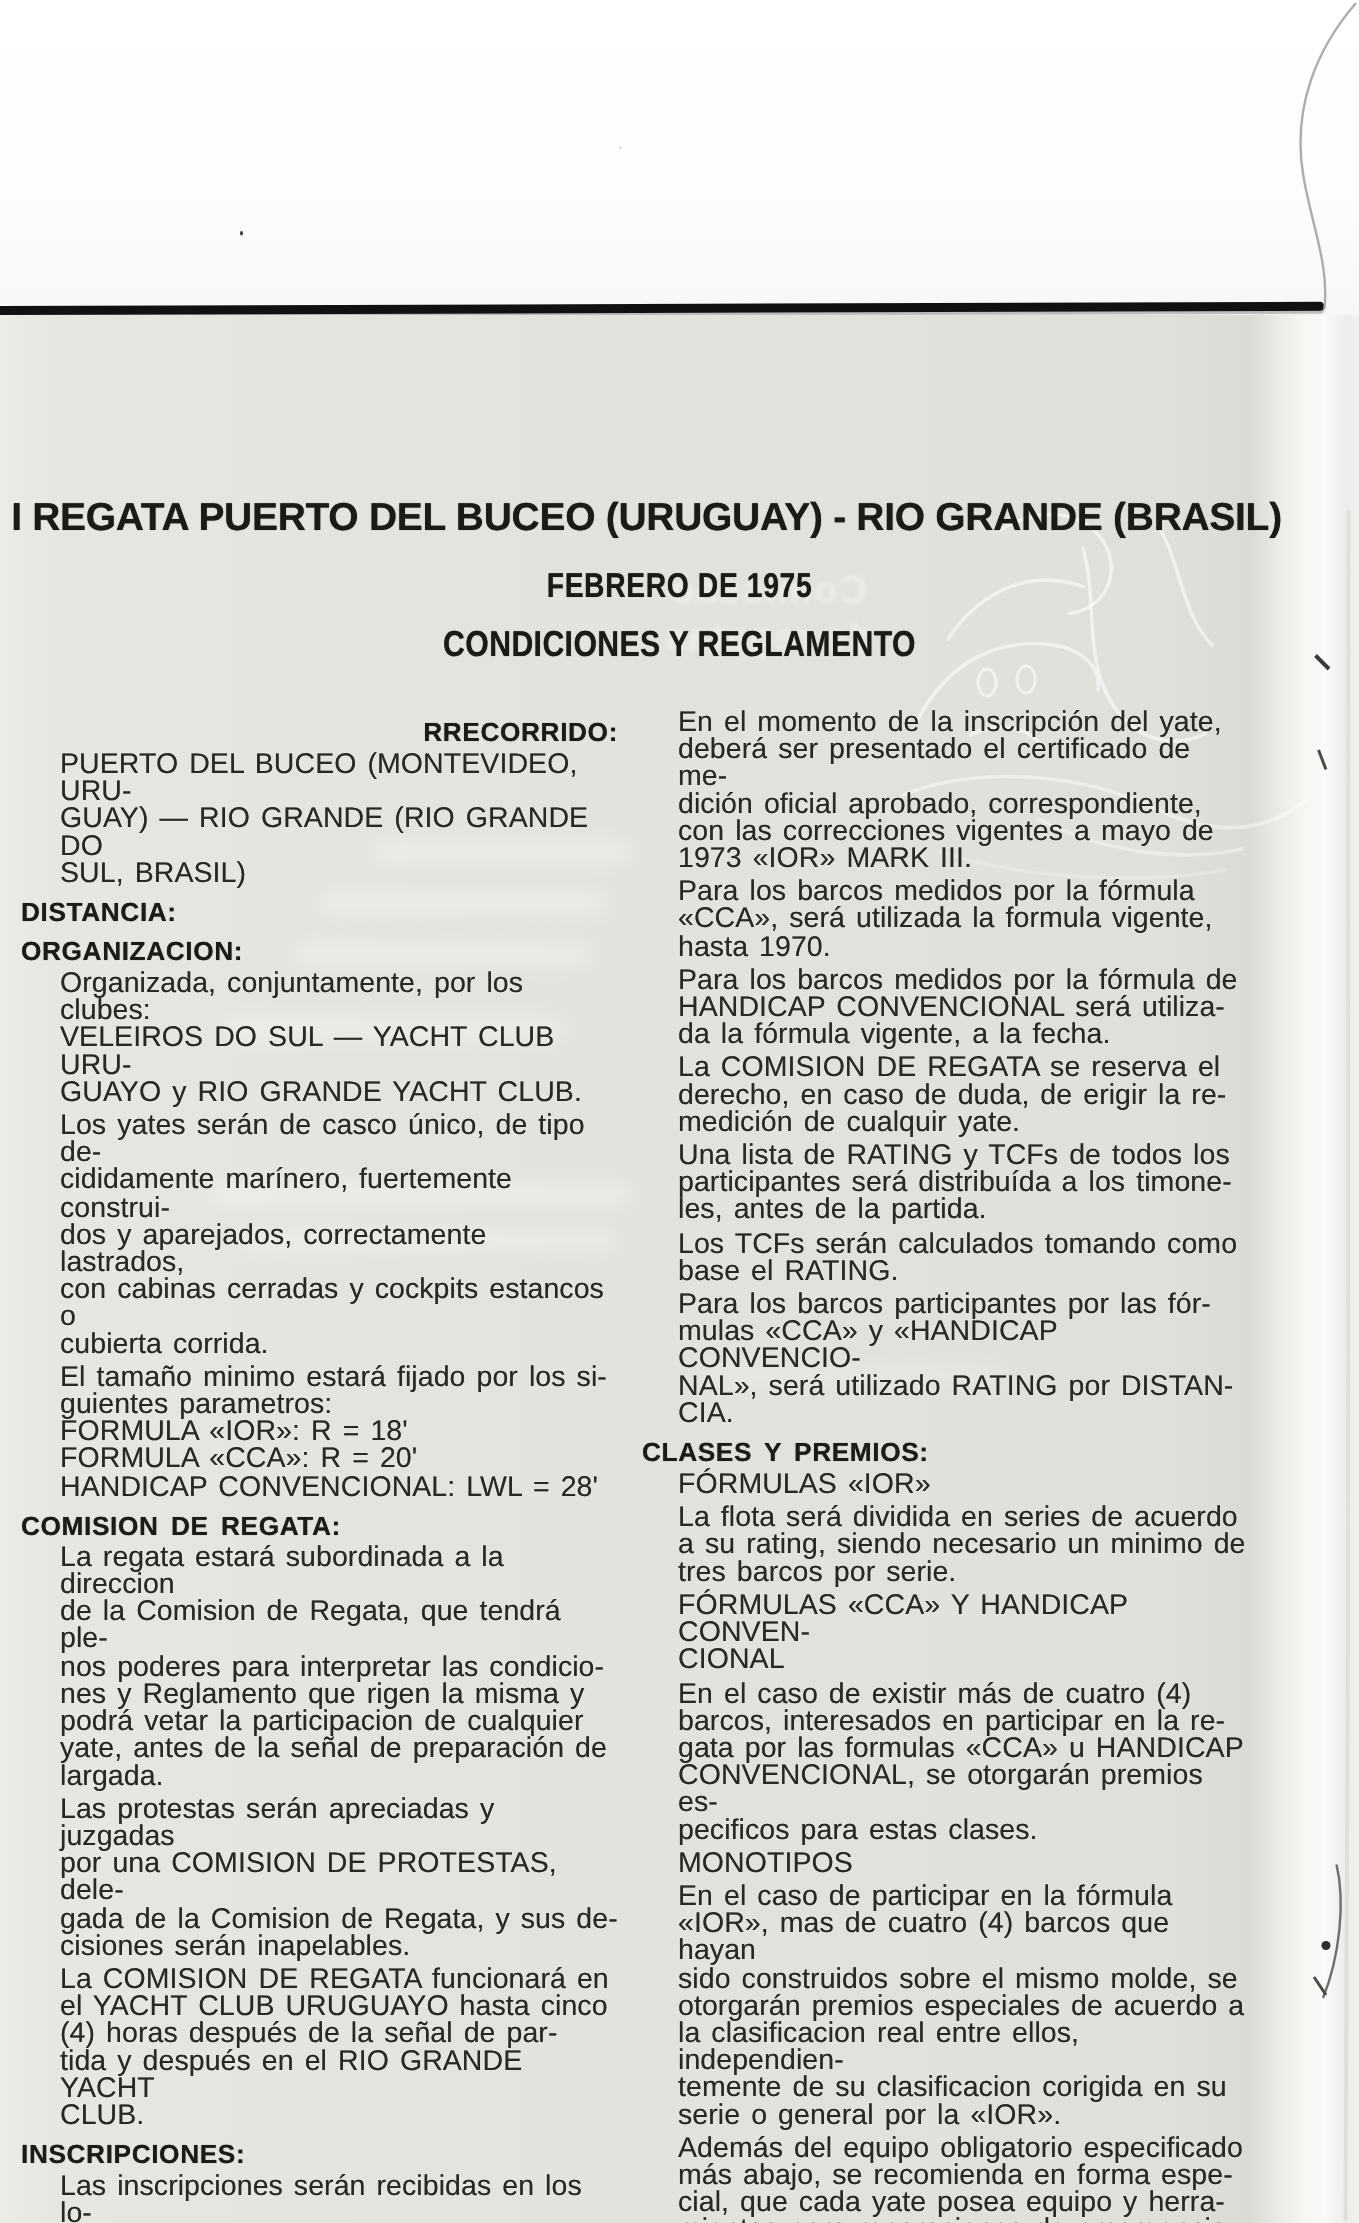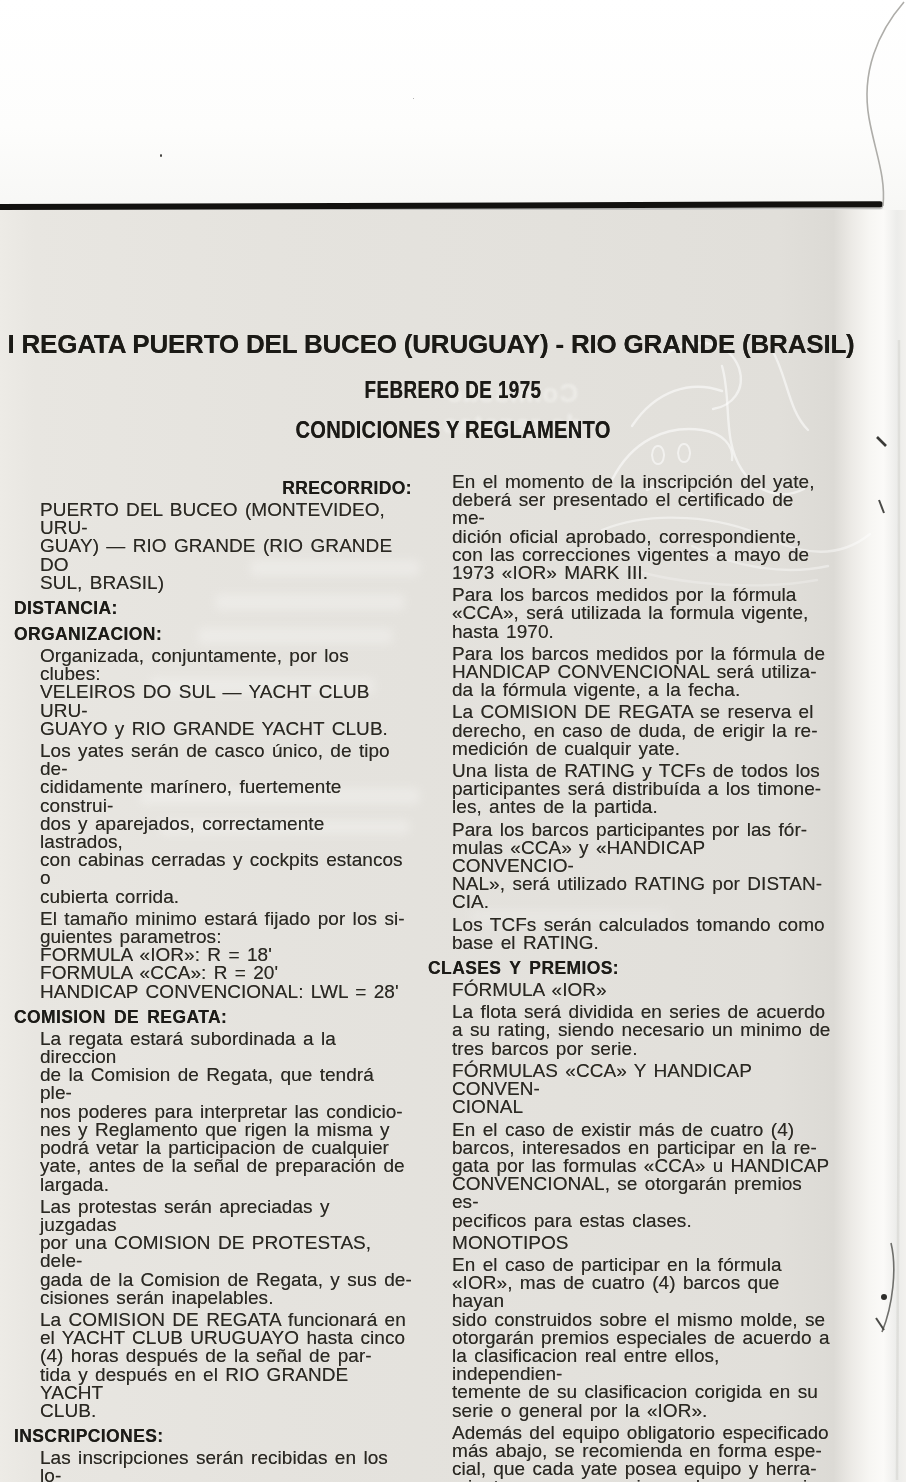--- a/index.html
+++ b/index.html
@@ -160,28 +160,28 @@
 hasta 1970.</div>
           <div class="para">Para los barcos medidos por la fórmula de
 HANDICAP CONVENCIONAL será utiliza-
 da la fórmula vigente, a la fecha.</div>
           <div class="para">La COMISION DE REGATA se reserva el
 derecho, en caso de duda, de erigir la re-
 medición de cualquir yate.</div>
           <div class="para">Una lista de RATING y TCFs de todos los
 participantes será distribuída a los timone-
 les, antes de la partida.</div>
+          <div class="para">Los TCFs serán calculados tomando como
+base el RATING.</div>
           <div class="para">Para los barcos participantes por las fór-
 mulas «CCA» y «HANDICAP CONVENCIO-
 NAL», será utilizado RATING por DISTAN-
 CIA.</div>
-          <div class="para">Los TCFs serán calculados tomando como
-base el RATING.</div>
           <div class="sec-heading">CLASES Y PREMIOS:</div>
-          <div class="para">FÓRMULA «IOR»</div>
+          <div class="para">FÓRMULAS «IOR»</div>
           <div class="para">La flota será dividida en series de acuerdo
 a su rating, siendo necesario un minimo de
 tres barcos por serie.</div>
           <div class="para">FÓRMULAS «CCA» Y HANDICAP CONVEN-
 CIONAL</div>
           <div class="para">En el caso de existir más de cuatro (4)
 barcos, interesados en participar en la re-
 gata por las formulas «CCA» u HANDICAP
 CONVENCIONAL, se otorgarán premios es-
 pecificos para estas clases.</div>

